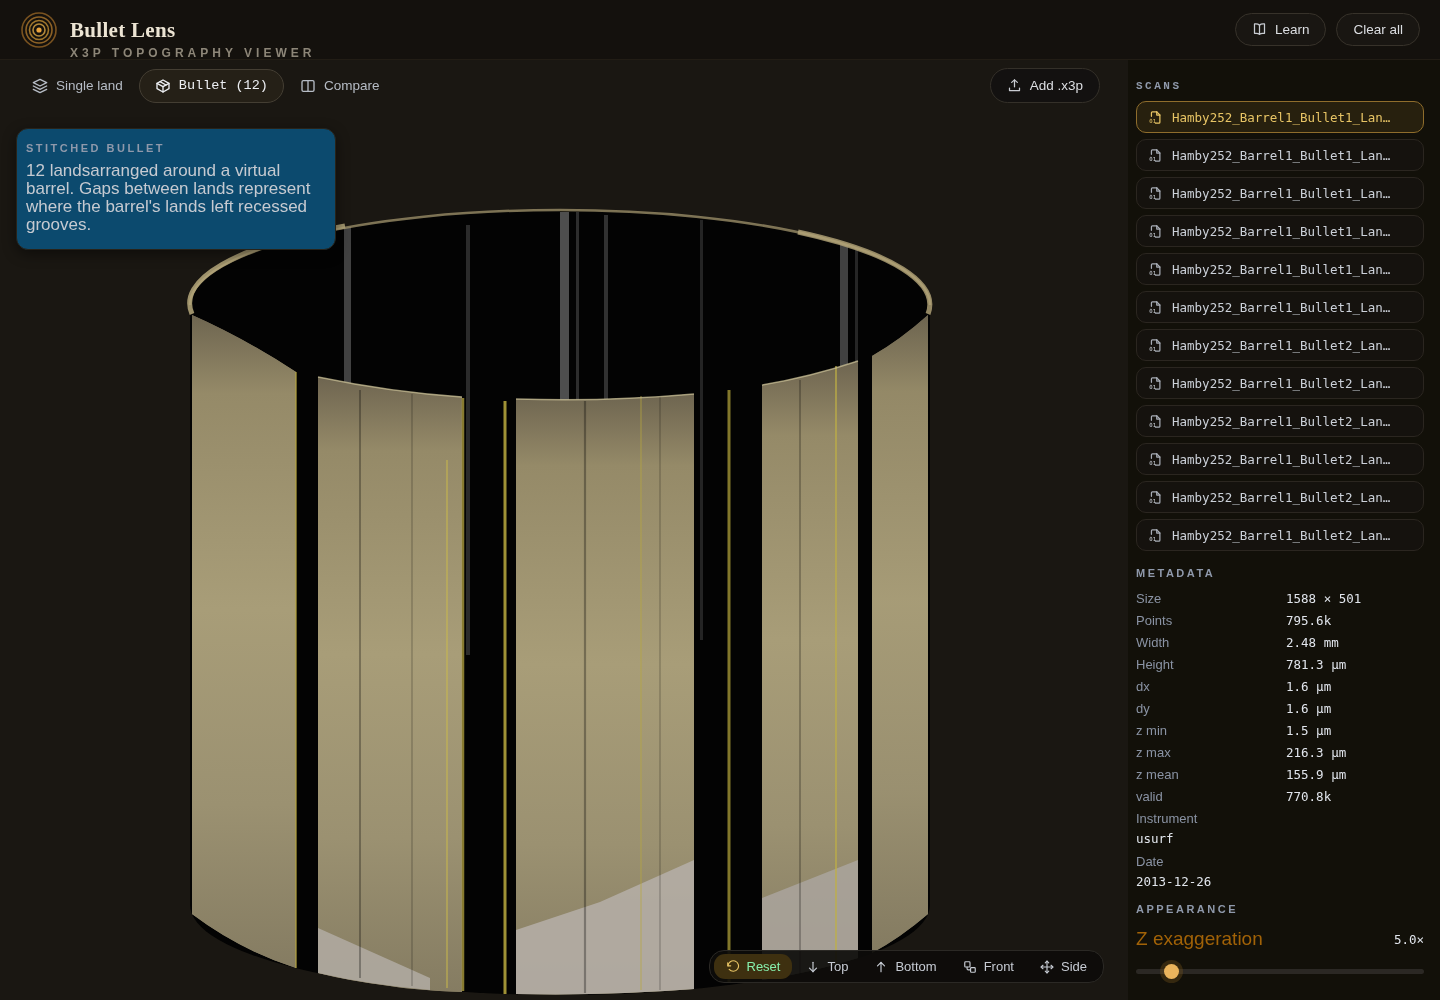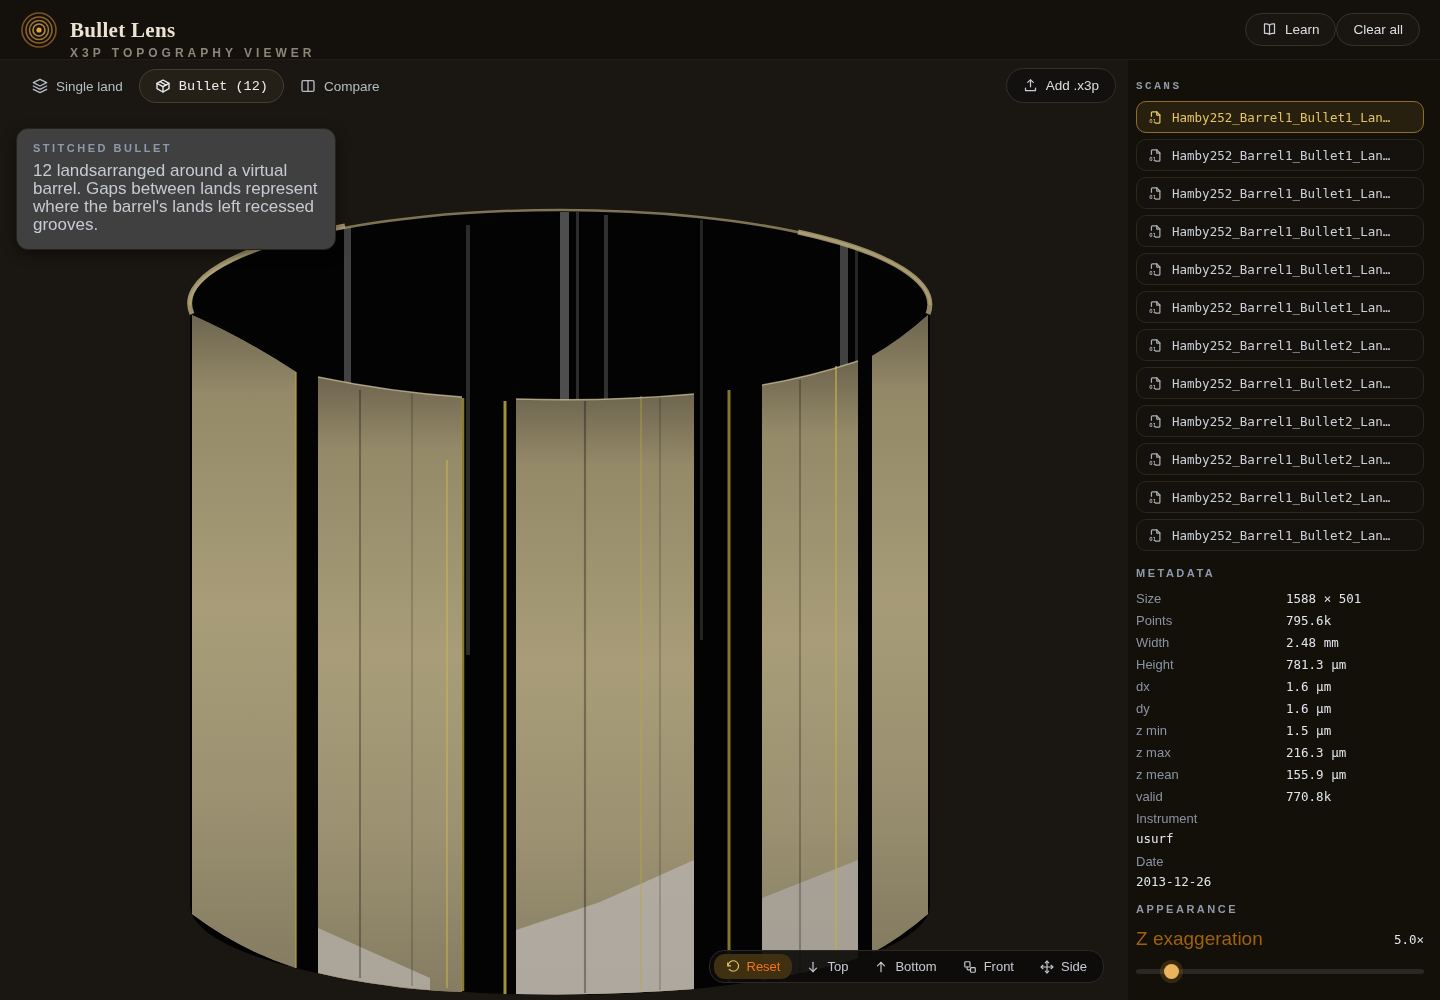--- a/index.html
+++ b/index.html
@@ -19,21 +19,21 @@
   .logo { width:38px; height:38px; flex:0 0 auto; }
   .title-block { margin-left:12px;margin-top:19px; }
   .app-title {
     font-family:"Liberation Serif", serif;
     font-size:21px; color:#ece4d3; font-weight:600; letter-spacing:.3px;
   }
   .app-subtitle {
     margin-top:3px; font-size:12px; letter-spacing:4px;
     color:#8d8678; font-weight:600;
   }
-  .header-right { margin-left:auto; display:flex; }
+  .header-right { margin-left:auto; display:flex; gap:10px; }
   .pill-btn {
     display:flex; align-items:center; gap:8px;
     height:33px; padding:0 16px; border-radius:999px;
     background:#191612; border:1px solid #37322a;
     color:#dcdee2; font-size:13.5px; cursor:pointer;
   }
   .pill-btn svg { width:15px; height:15px; stroke:#c9ccd2; }
 
   
   .main { display:flex; height:940px; }
@@ -41,40 +41,40 @@
     position:relative; width:1128px; height:940px;
     background:#1a1712; overflow:hidden;
   }
   .sidebar {
     width:312px; height:940px; padding:0 16px 0 8px;
     background:#121009; overflow:hidden;
   }
 
   
   .tabbar {
-    position:absolute; top:8px; left:16px; right:12px;
-    display:flex; align-items:flex-end; z-index:5;
+    position:absolute; top:8px; left:16px; right:28px;
+    display:flex; align-items:center; z-index:5;
   }
   .tab {
     display:flex; align-items:center; gap:8px;
     padding:8px 15px; border-radius:999px; border:1px solid transparent;
     color:#b6bcc5; font-size:13.5px; cursor:pointer;
   }
   .tab svg { width:16px; height:16px; stroke:#b6bcc5; }
   .tab.active {
     background:#252017; border-color:#443e33; color:#eceef2;font-family:Liberation Mono, monospace;
   }
   .tab.active svg { stroke:#eceef2; }
   .add-btn { margin-left:auto; background:#131110; border-color:#343029; height:35px; }
 
   
   .info-card {
     position:absolute; left:16px; top:68px; width:320px; z-index:4;
-    background:#404040; border:1px solid #282319; border-radius:12px;
-    padding:13px 16px 15px; box-shadow:0 4px 14px rgba(0,0,0,.45);
+    background:#0c4a6e; border:1px solid #282319; border-radius:12px;
+    padding:13px 9px 15px; box-shadow:0 4px 14px rgba(0,0,0,.45);
   }
   .card-title {
     font-size:11px; letter-spacing:2.5px; color:#8f99ab; font-weight:700;
     margin-bottom:8px;
   }
   .card-body { font-size:17px; line-height:18px; color:#c6cad1; }
 
   
   .view-controls {
     position:absolute; right:24px; bottom:17px; z-index:5;
@@ -82,21 +82,21 @@
     background:rgba(13,12,10,.92); border:1px solid #2b2925;
     border-radius:15px; padding:3px 4px;
   }
   .vc-btn {
     display:flex; align-items:center; gap:7px;
     padding:5px 12px; border-radius:11px; font-size:13px;
     color:#c6cbd3; cursor:pointer; background:transparent; border:none;
     font-family:"Liberation Sans", sans-serif;
   }
   .vc-btn svg { width:14px; height:14px; stroke:#c6cbd3; }
-  .vc-btn.active { background:#3e3010; color:#f97316; }
+  .vc-btn.active { background:#3e3010; color:#86efac; }
   .vc-btn.active svg { stroke:#e7c465; }
 
   
   .section-title {
     font-size:11px; letter-spacing:2.5px; font-weight:700; color:#8f99ab;
   }
   .scans-title { margin-top:20px;font-family:Liberation Mono, monospace; }
   .scan-list { margin-top:9px; }
   .scan-item {
     display:flex; align-items:center; gap:9px;

